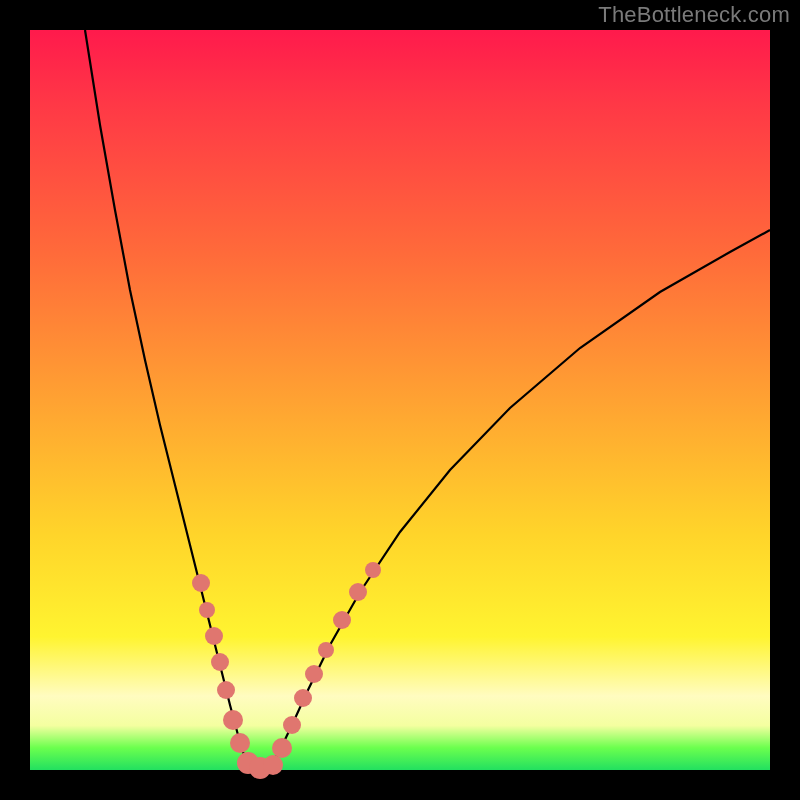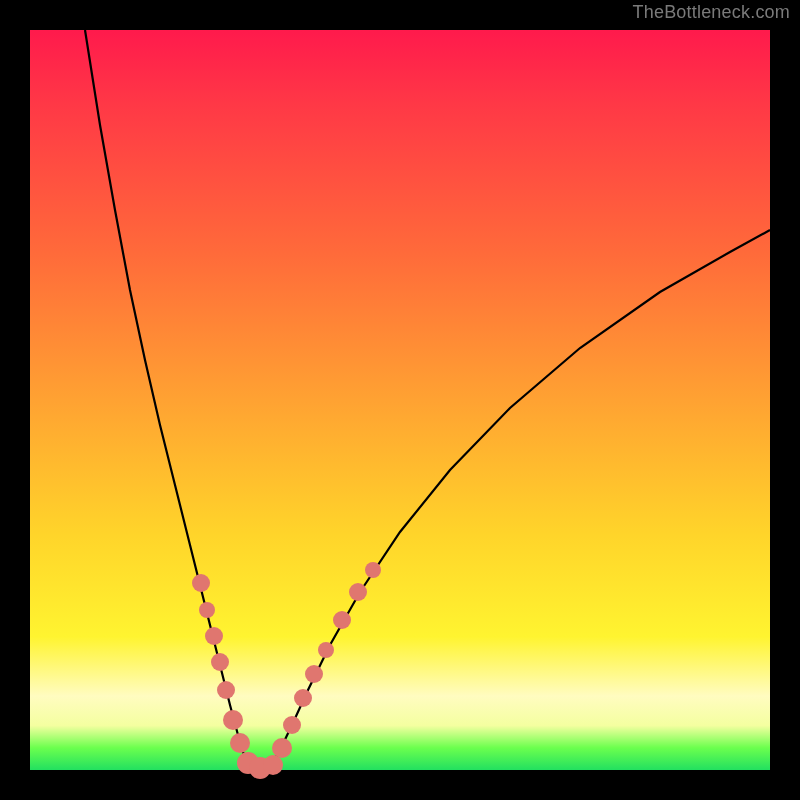--- a/index.html
+++ b/index.html
@@ -38,21 +38,21 @@
       #f4ffa0 94%,
       #6bff4e 97%,
       #22e060 100%
     );
   }
   .watermark {
     position: absolute;
     top: 2px;
     right: 10px;
     color: #7a7a7a;
-    font-size: 18px;
+    font-size: 22px;
     font-weight: 500;
     letter-spacing: 0.2px;
     user-select: none;
   }
   svg.curves {
     position: absolute;
     left: 0;
     top: 0;
     width: 740px;
     height: 740px;

